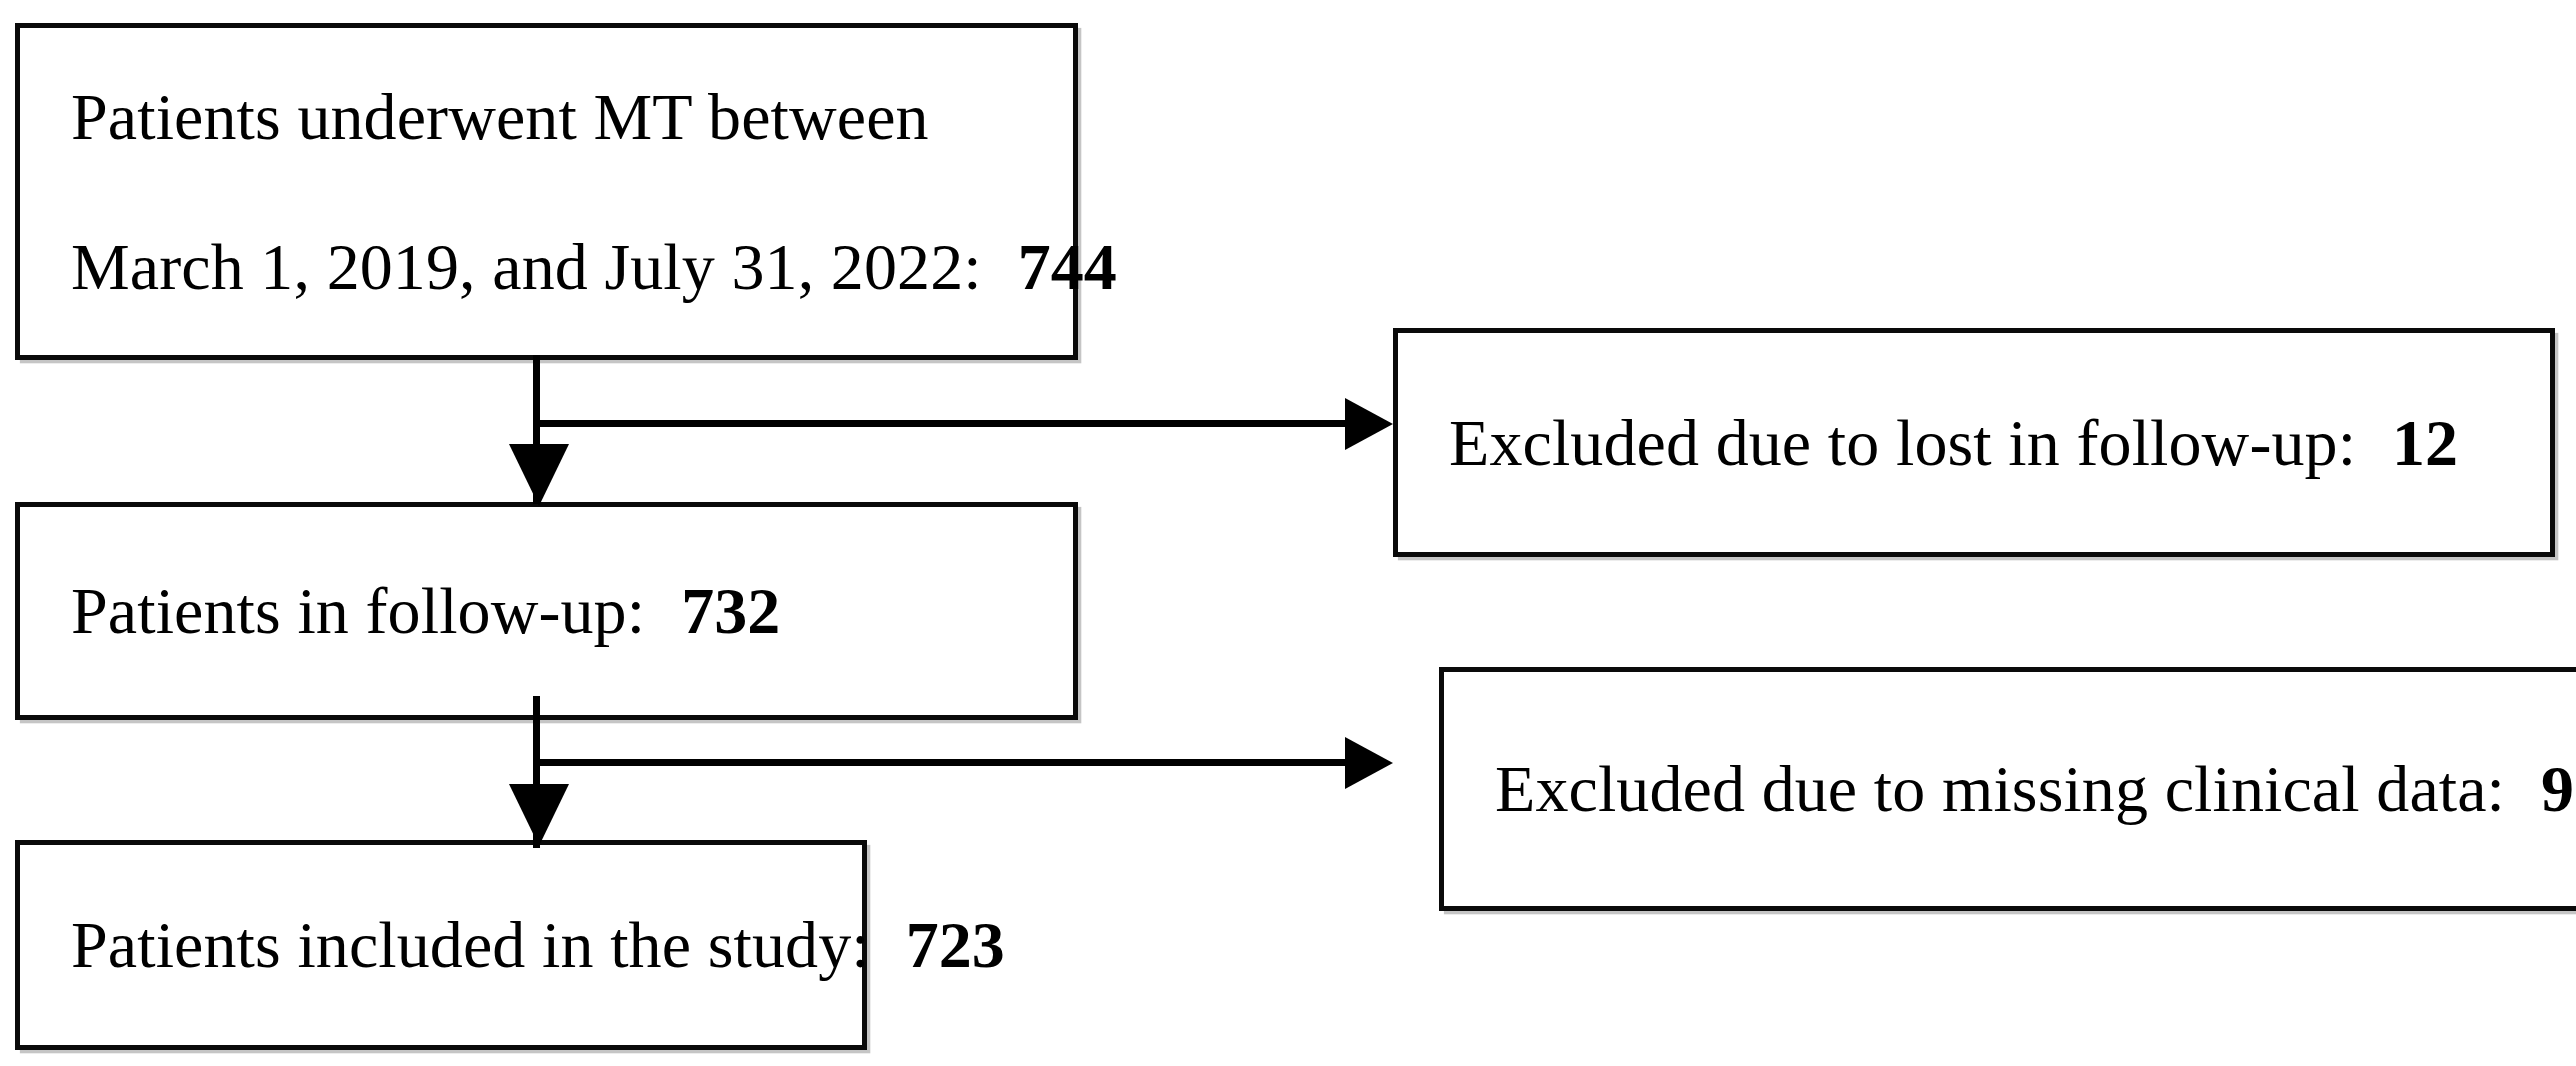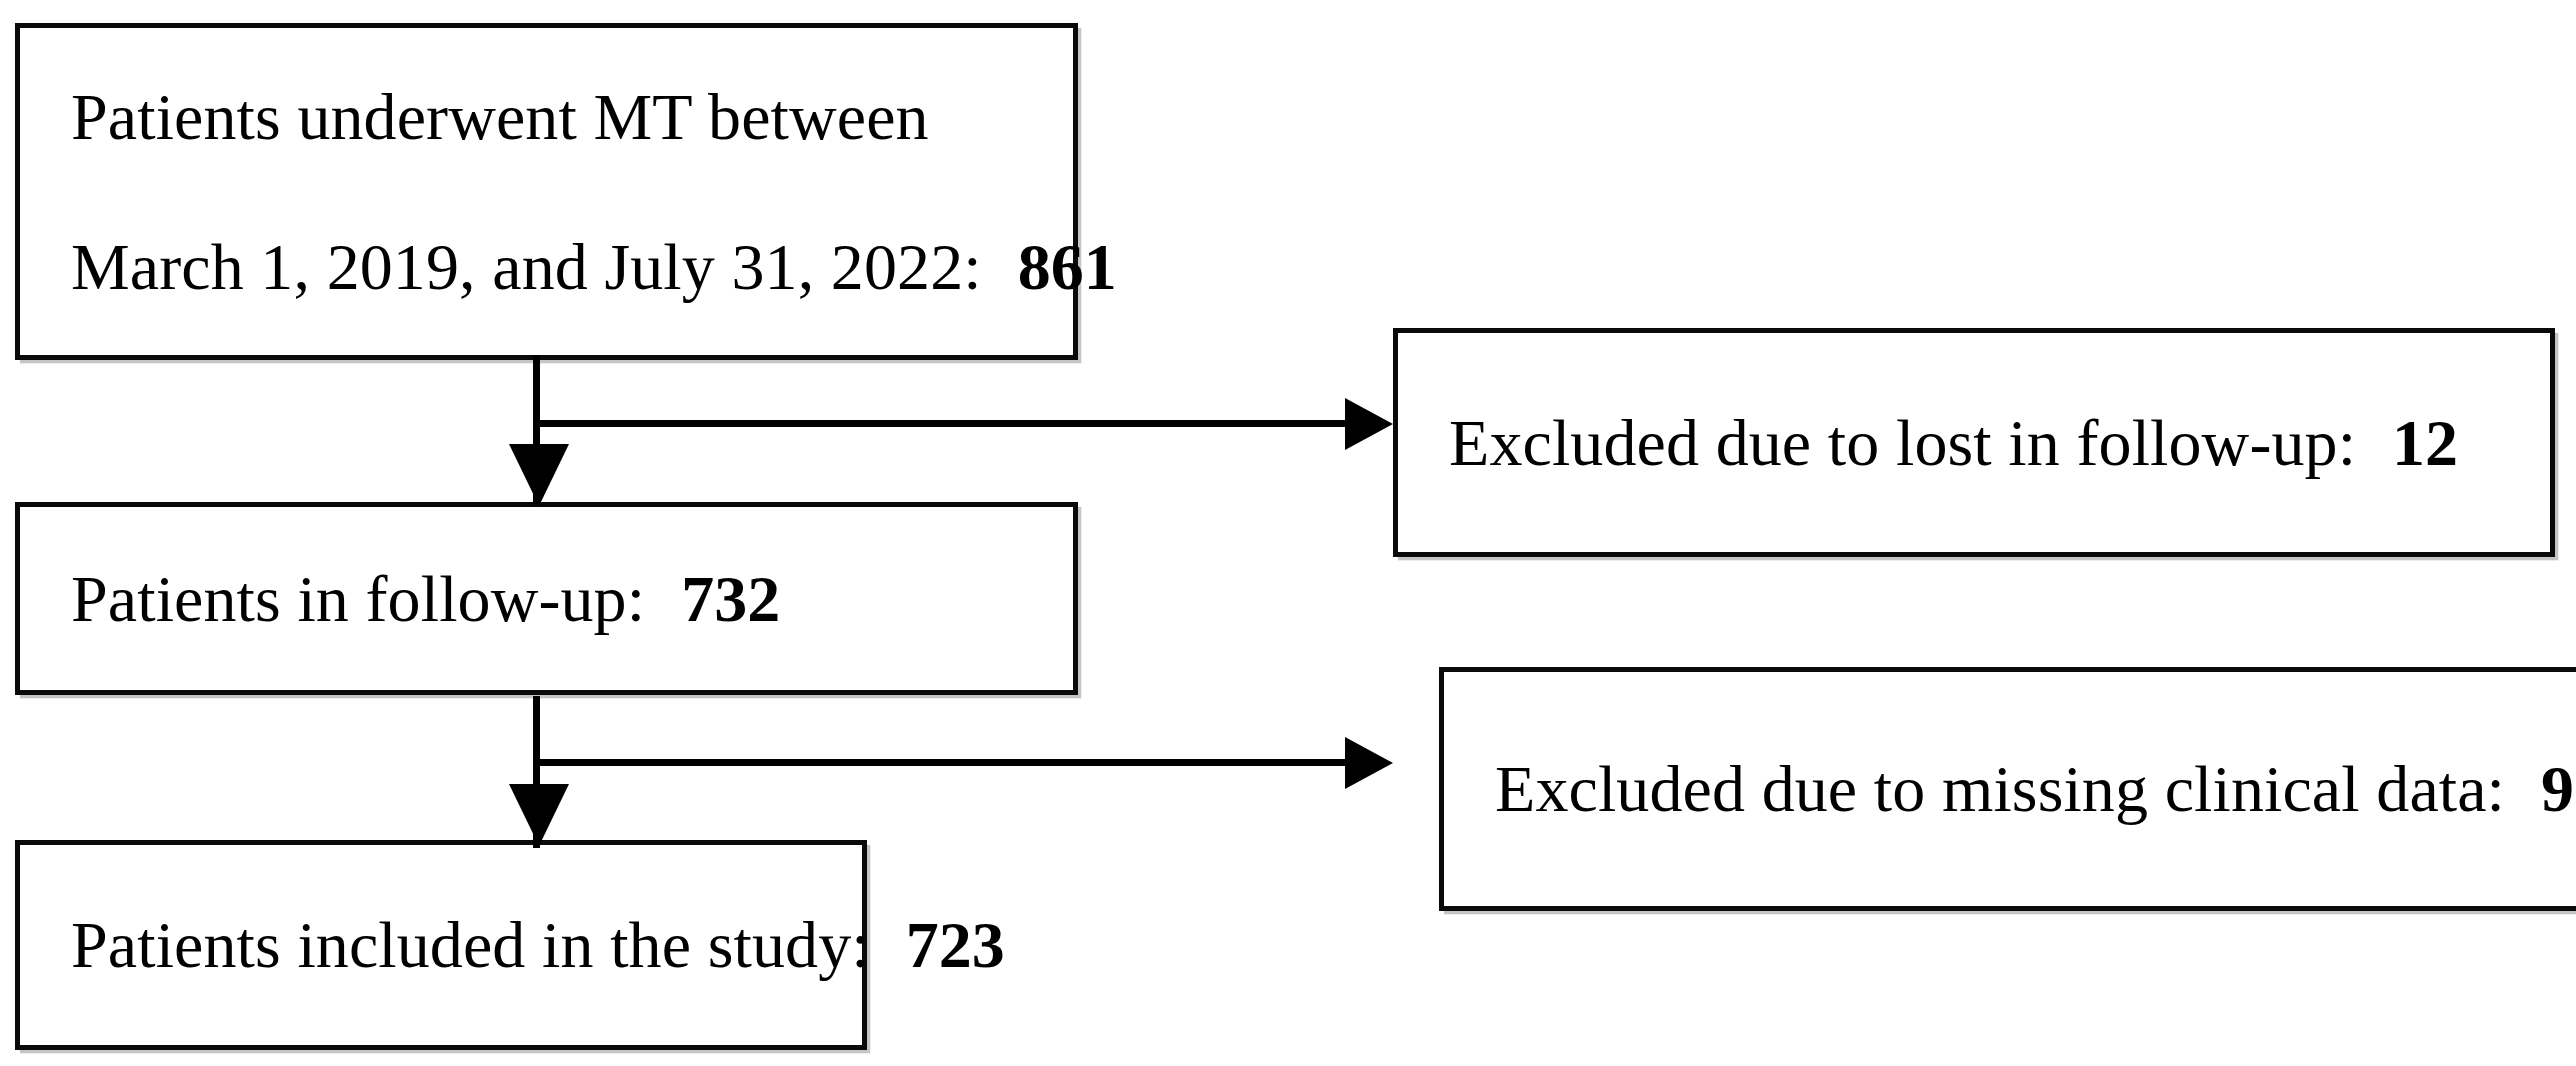--- a/index.html
+++ b/index.html
@@ -50,21 +50,21 @@
 
   
   #box-enrolled {
     left: 15px;  top: 23px;
     width: 1063px; height: 337px;
   }
   #box-enrolled .node-line:first-child { margin-bottom: 79px; }
 
   #box-followup {
     left: 15px;  top: 502px;
-    width: 1063px; height: 193px;
+    width: 1063px; height: 218px;
   }
 
   #box-included {
     left: 15px;  top: 840px;
     width: 852px; height: 210px;
   }
 
   #box-excluded-lost {
     left: 1393px; top: 328px;
     width: 1162px; height: 229px;
@@ -113,21 +113,21 @@
   #hline-2  { left: 533px; top: 759px; width: 820px; }
   #arrow-h2 { left: 1345px; top: 737px; }
 </style>
 </head>
 <body>
 
 <div id="flow-canvas">
 
   <div class="node-box" id="box-enrolled">
     <span class="node-line">Patients underwent MT between</span>
-    <span class="node-line"><span>March 1, 2019, and July 31, 2022:</span><span class="count">861</span></span>
+    <span class="node-line"><span>March 1, 2019, and July 31, 2022:</span><span class="count">744</span></span>
   </div>
 
   <div class="node-box" id="box-followup">
     <span class="node-line"><span>Patients in follow-up:</span><span class="count">732</span></span>
   </div>
 
   <div class="node-box" id="box-included">
     <span class="node-line"><span>Patients included in the study:</span><span class="count">723</span></span>
   </div>
 

